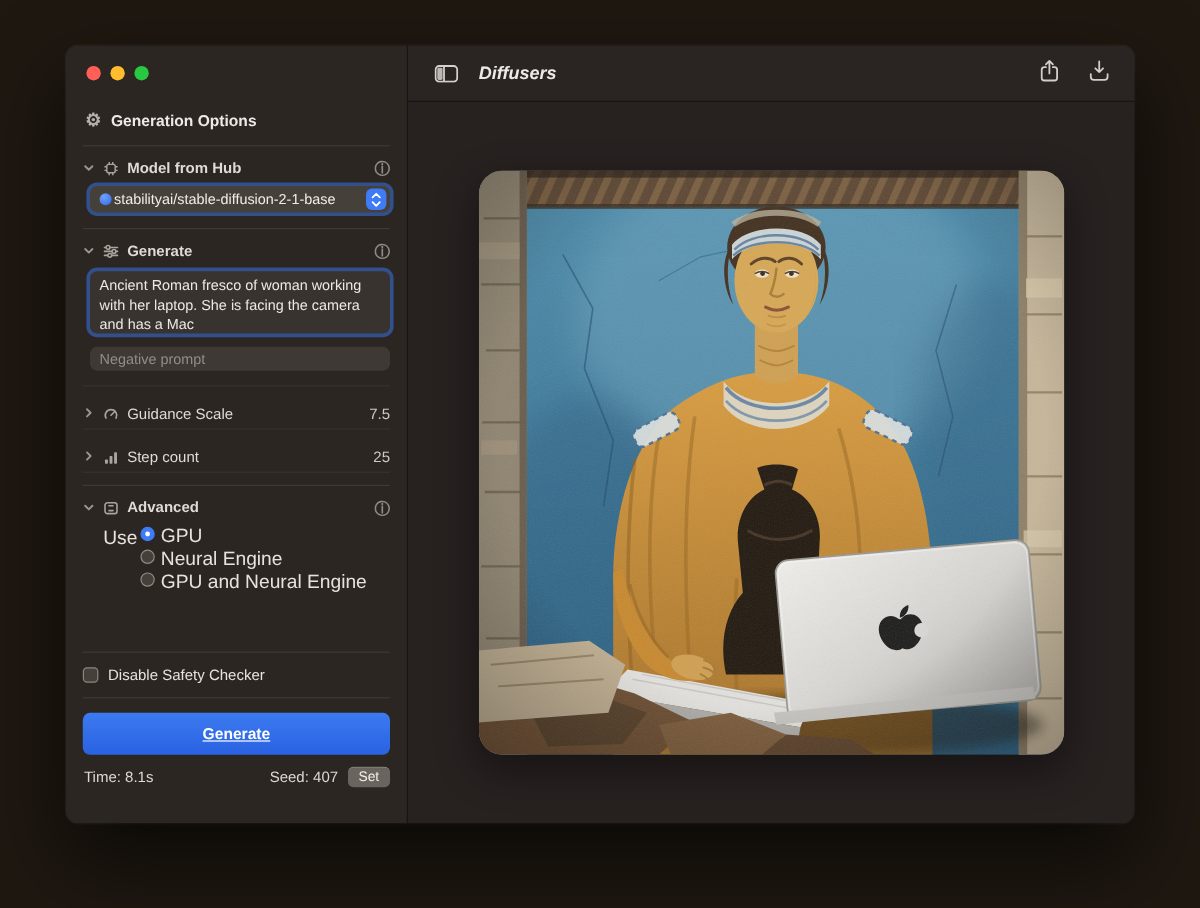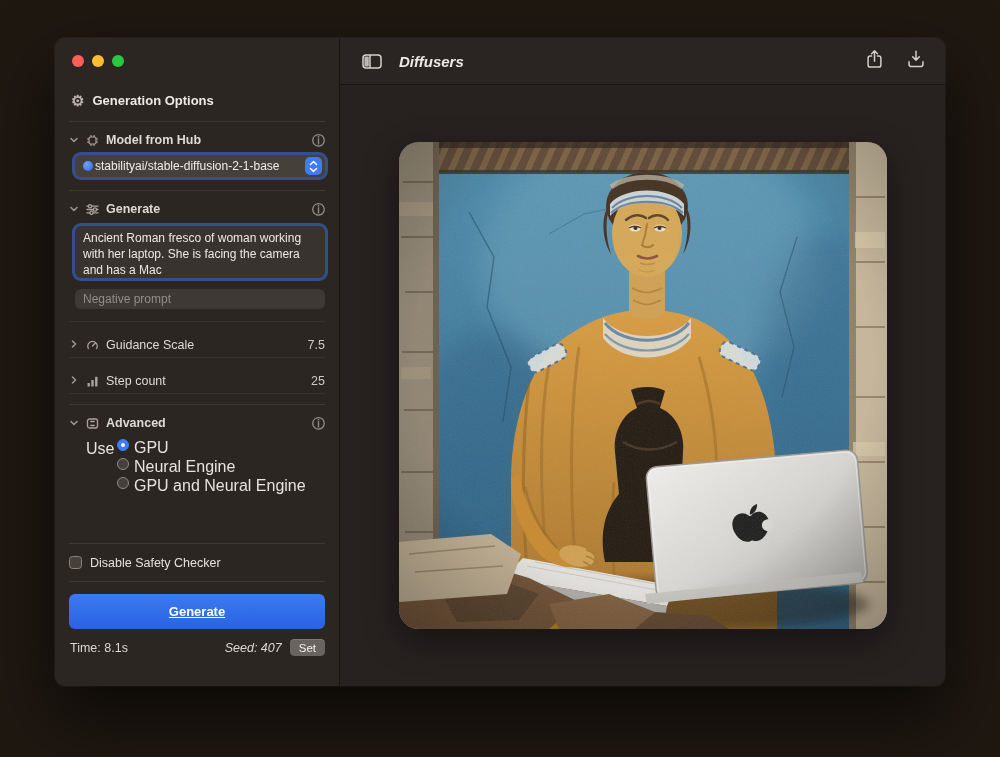--- a/index.html
+++ b/index.html
@@ -80,21 +80,21 @@
   .checkbox-row{display:flex;align-items:center;gap:8px;height:27px;
     font-size:12.5px;color:#e6e2dd;}
   .checkbox{width:13px;height:13px;border-radius:3.5px;background:#454039;
     border:1px solid #8b857e;box-sizing:border-box;flex:none;}
   .generate-btn{height:35px;border:none;border-radius:6px;margin:7px 0 10px;
     background:linear-gradient(#3b7af0,#2a62e2);
     color:#fff;font-weight:600;font-size:13px;
     display:flex;align-items:center;justify-content:center;cursor:default;text-decoration:underline;}
   .status-row{display:flex;align-items:center;font-size:12.5px;color:#dcd8d2;
     padding:0 0 30px 1px;}
-  .status-seed{margin-left:auto;font-style:italic;}
+  .status-seed{margin-left:auto;}
   .set-btn{margin-left:8px;background:#6a645e;border-radius:4.5px;padding:2.5px 9px;
     font-size:11.5px;color:#f2efec;box-shadow:inset 0 .5px 0 rgba(255,255,255,.28);}
   
   .main{flex:1;display:flex;flex-direction:column;background:#272120;min-width:0;}
   .titlebar{height:46px;flex:none;display:flex;align-items:center;
     padding:0 20px 0 22px;background:#2a2422;border-bottom:1px solid rgba(0,0,0,.4);}
   .tb-toggle{display:flex;margin-right:17px;}
   .tb-title{color:#ece9e6;font-size:15px;font-weight:700;font-style:italic;}
   .tb-actions{margin-left:auto;display:flex;align-items:center;gap:24px;}
   .canvas{flex:1;display:flex;align-items:center;justify-content:center;}

